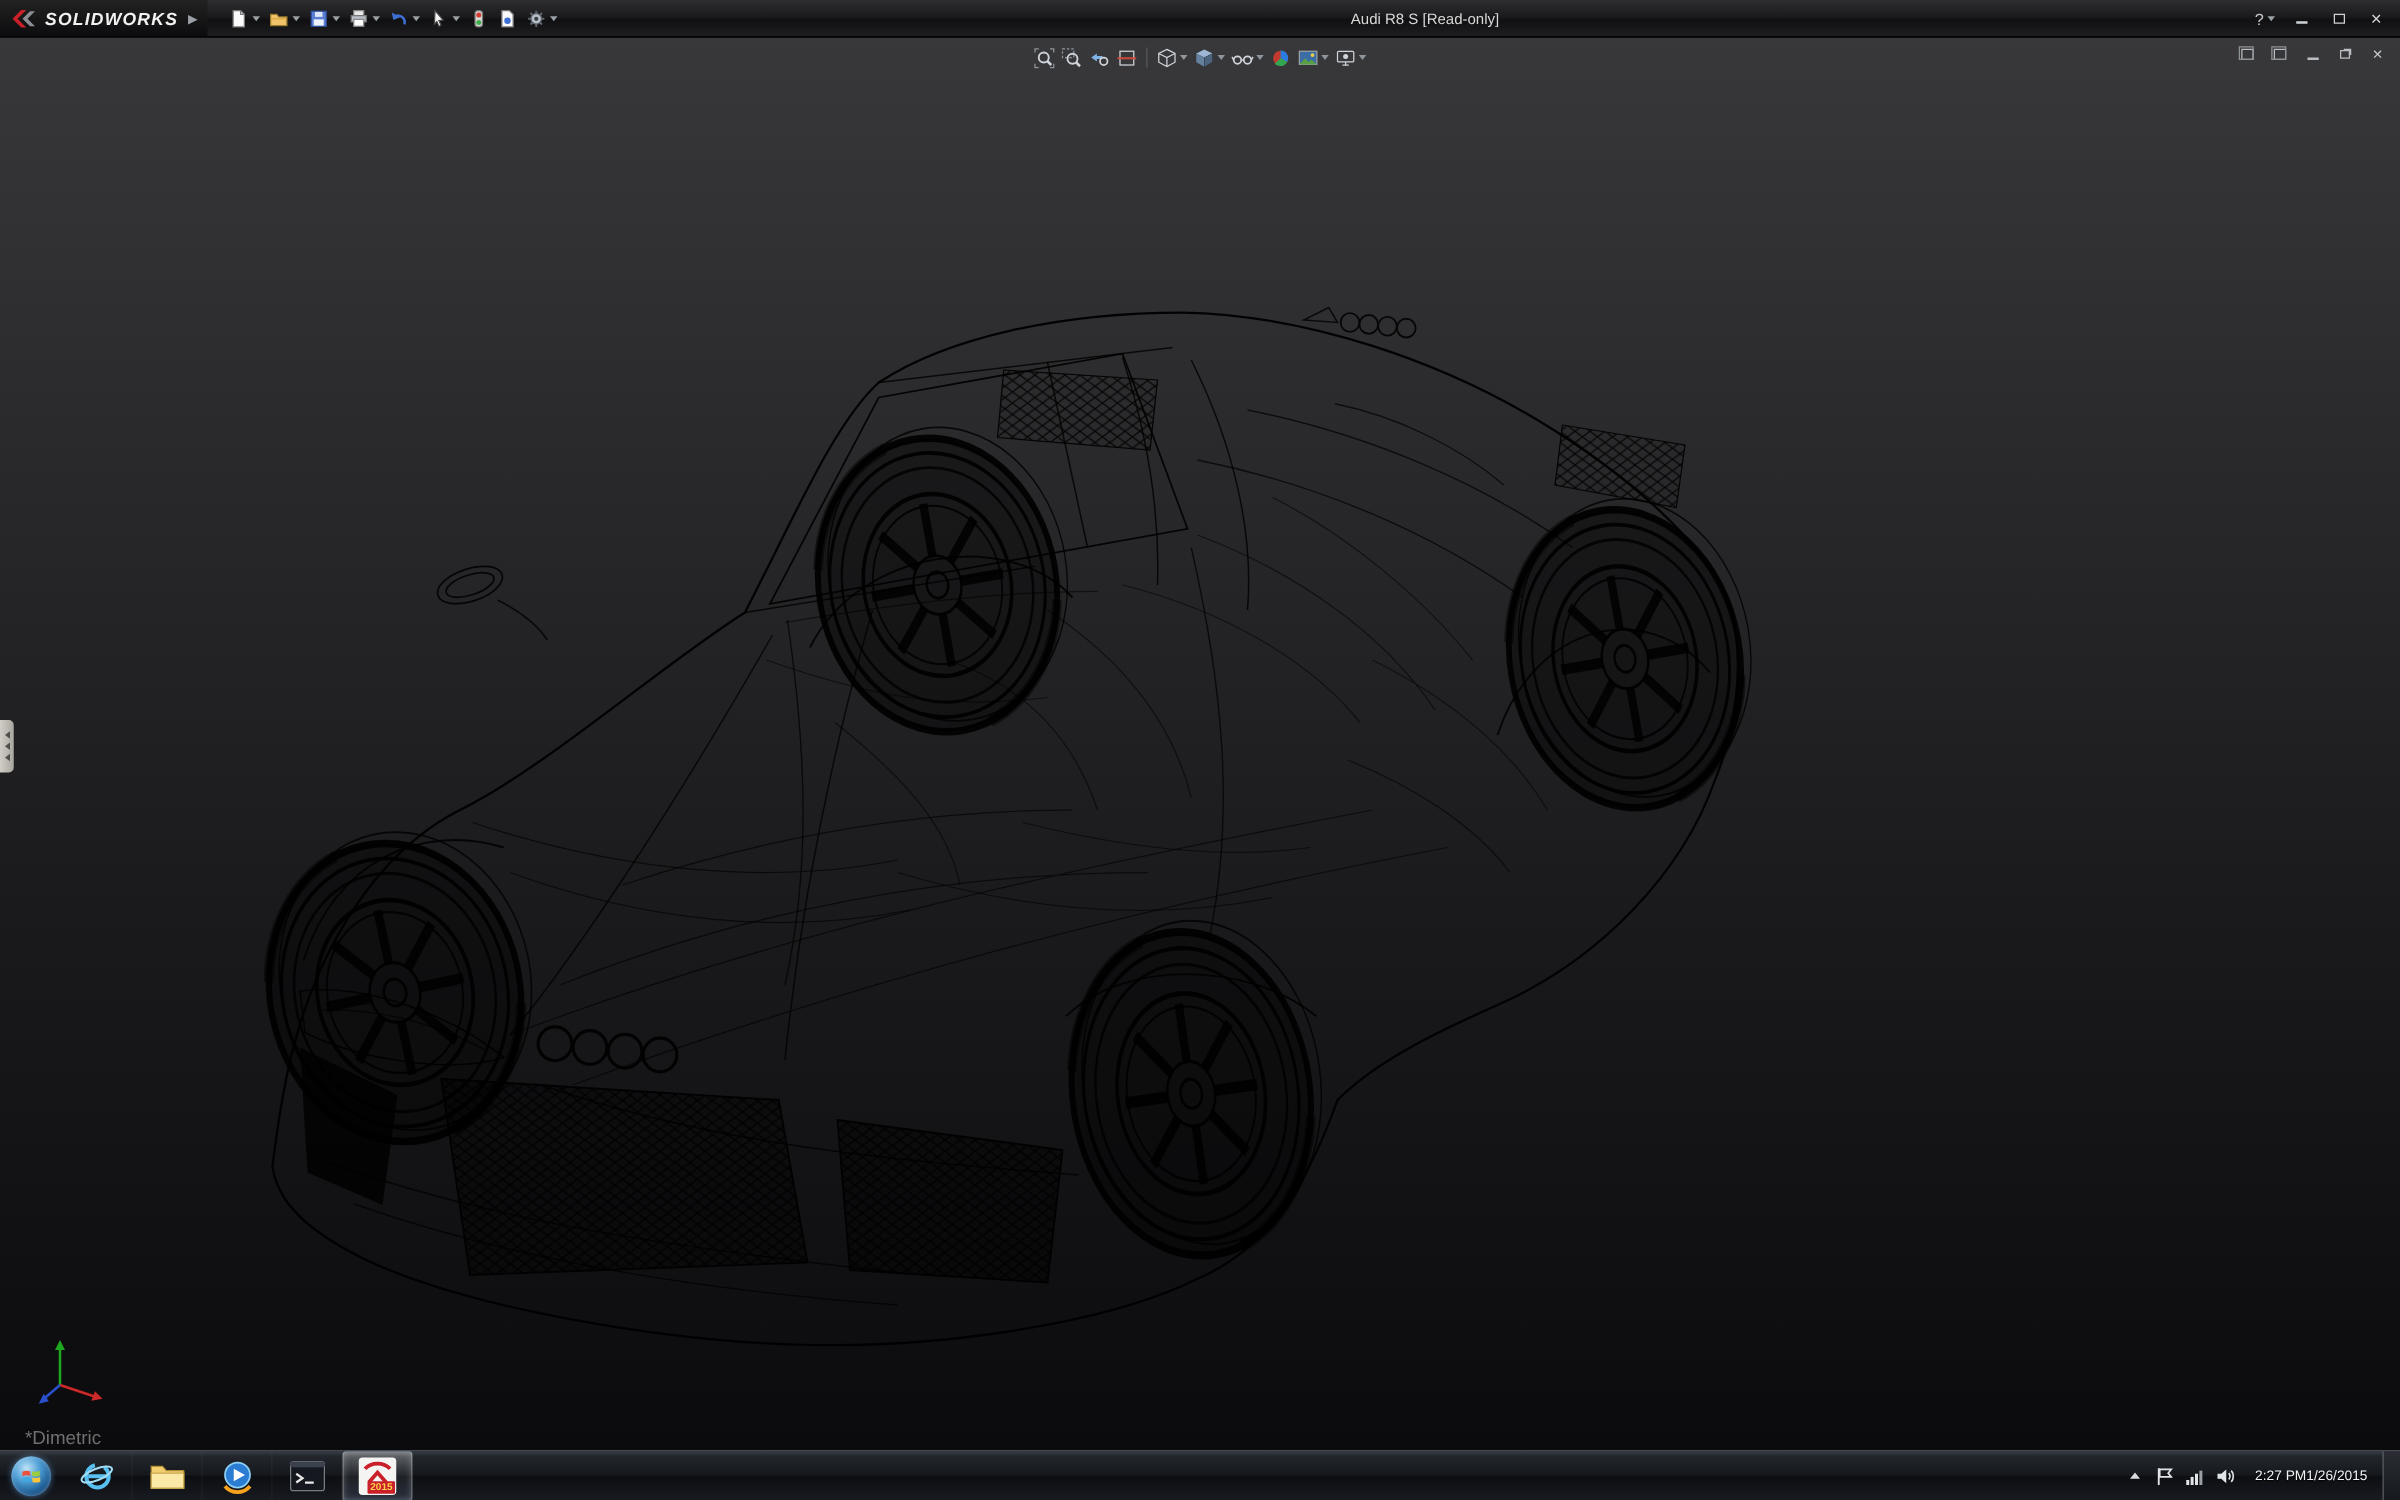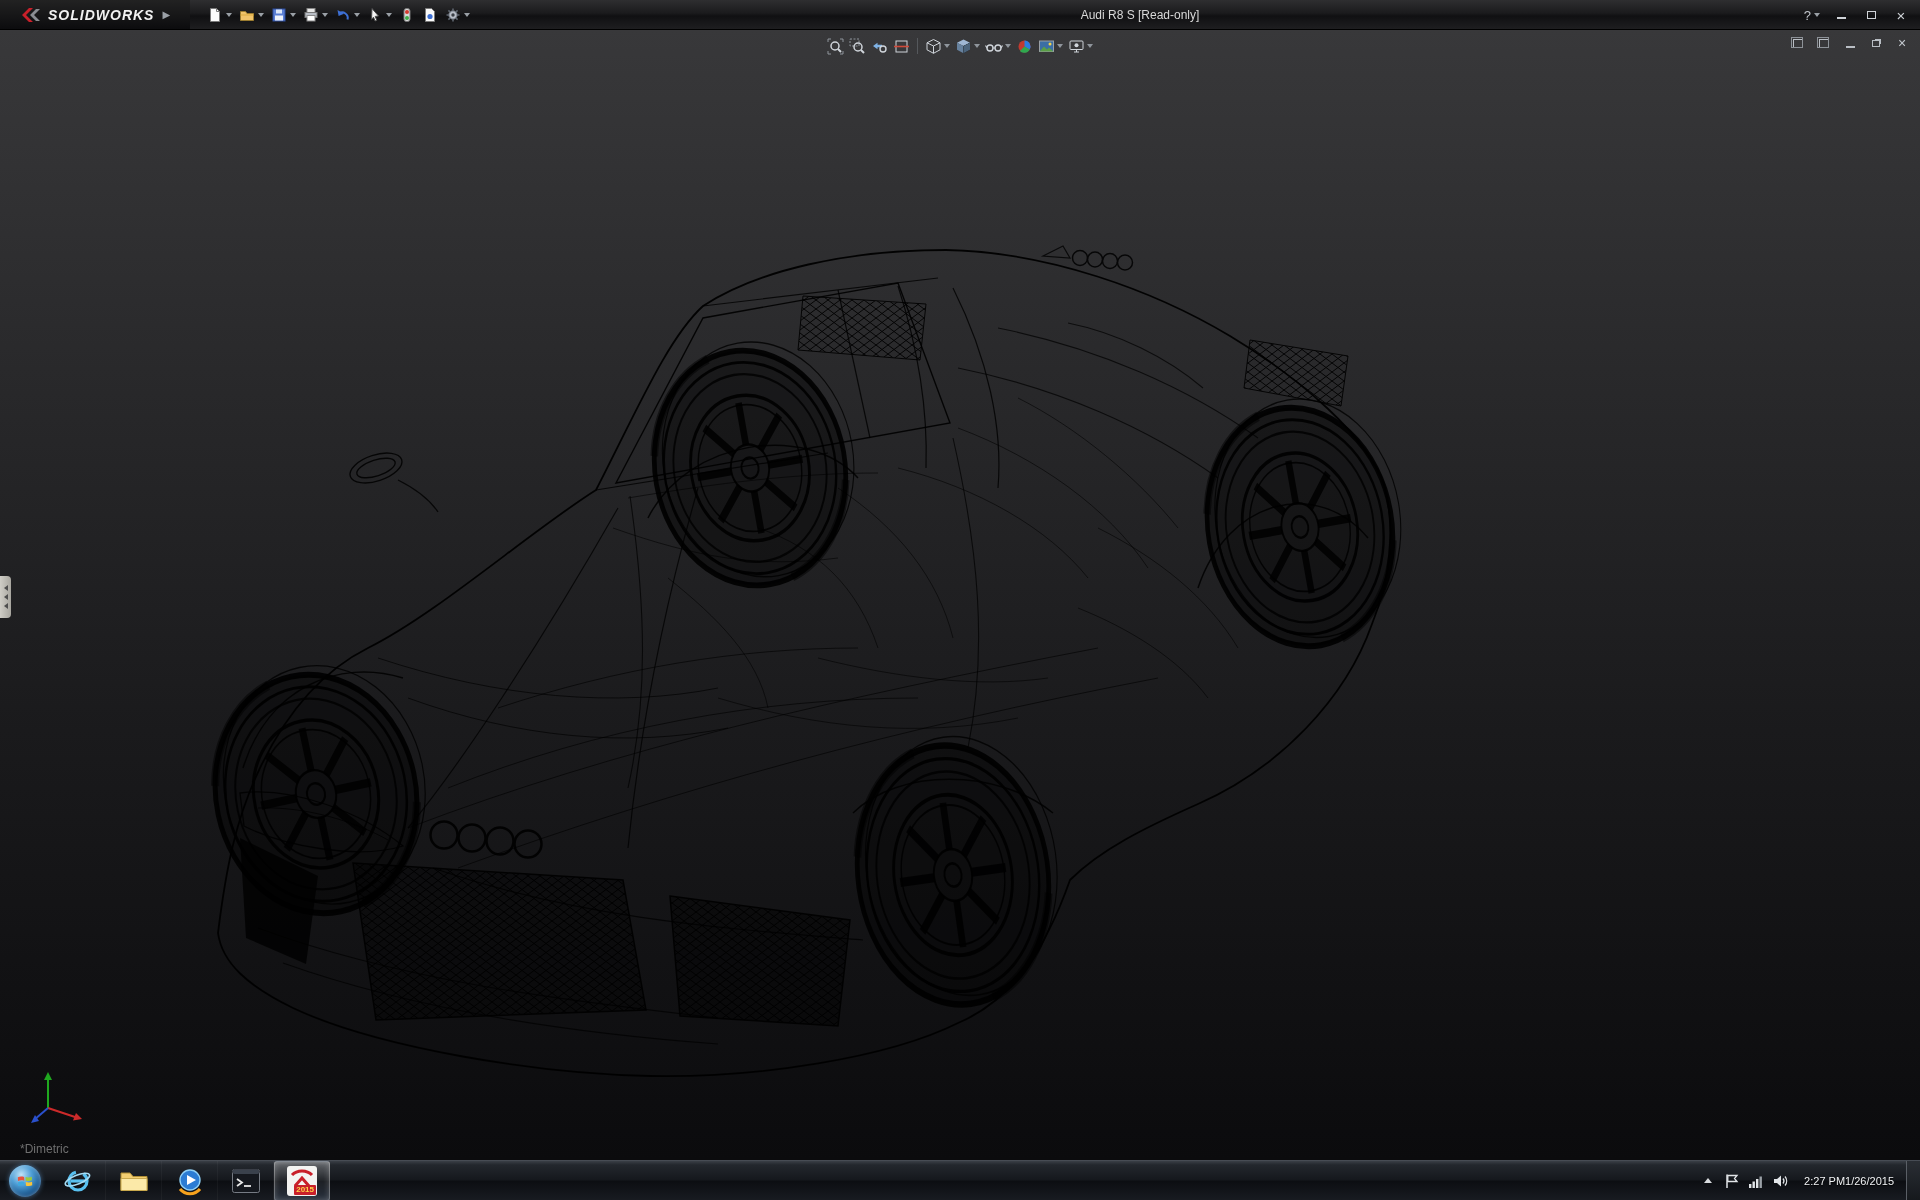--- a/index.html
+++ b/index.html
@@ -4,21 +4,21 @@
 <style>
   * { margin:0; padding:0; box-sizing:border-box; }
   html,body { width:1920px; height:1200px; overflow:hidden; background:#000;
               font-family:"Liberation Sans", sans-serif; }
   .app { position:relative; width:1920px; height:1200px; }
 
   
   .titlebar { position:absolute; top:0; left:0; width:100%; height:30px;
     background:linear-gradient(180deg,#2e2e30 0%,#1b1b1d 45%,#101012 55%,#1e1e20 100%);
     display:flex; align-items:center; border-bottom:1px solid #000; z-index:50; }
-  .brand { display:flex; align-items:center; gap:6px; padding:0 20px; height:100%;
+  .brand { display:flex; align-items:center; gap:6px; padding:0 8px; height:100%;
     background:linear-gradient(180deg,#222,#0c0c0e); }
   .brand-text { color:#f2f2f2; font-weight:bold; font-size:14px; letter-spacing:1px; font-style:italic; }
   .brand-expander { color:#9aa0a6; font-size:10px; margin-left:2px; cursor:pointer; }
   .qat { display:flex; align-items:center; gap:1px; margin-left:14px; }
   .tb-btn { display:flex; align-items:center; justify-content:center; height:24px;
     padding:0 3px; border-radius:2px; cursor:pointer; }
   .caret { width:0; height:0; border-left:3px solid transparent; border-right:3px solid transparent;
     border-top:4px solid #9aa0a6; margin-left:3px; }
   .win-title { position:absolute; left:1140px; transform:translateX(-50%); color:#d8d8d8;
     font-size:12px; white-space:nowrap; }
@@ -45,21 +45,21 @@
   .doc-btn { width:20px; height:18px; display:flex; align-items:center; justify-content:center; cursor:pointer; border-radius:2px; }
   .dg-pane { width:10px; height:9px; border:1px solid #b9bec4; position:relative; }
   .dg-pane::before { content:""; position:absolute; left:-3px; top:-3px; width:10px; height:9px; border:1px solid #8d9298; }
   .dg-min { width:9px; height:2px; background:#b9bec4; margin-top:7px; }
   .dg-restore { width:8px; height:7px; border:1px solid #b9bec4; box-shadow:2px -2px 0 -1px #b9bec4; }
   .dg-close { color:#c4c9cf; font-size:14px; line-height:1; }
 
   .car-svg { position:absolute; left:198px; top:198px; }
 
   .triad { position:absolute; left:26px; top:1036px; }
-  .view-label { position:absolute; left:20px; top:1112px; color:#6f6f6f; font-size:12px; }
+  .view-label { position:absolute; left:20px; top:1112px; color:#6f6f6f; font-size:15px; }
 
   .edge-handle { position:absolute; left:0; top:546px; width:11px; height:42px;
     background:linear-gradient(90deg,#cfcdc6,#a8a69f); border-radius:0 4px 4px 0;
     display:flex; flex-direction:column; align-items:center; justify-content:center; gap:3px; cursor:pointer; }
   .edge-tri { width:0; height:0; border-top:3px solid transparent; border-bottom:3px solid transparent;
     border-right:4px solid #4e4e4e; }
 
   
   .taskbar { position:absolute; left:0; top:1160px; width:1920px; height:40px;
     background:linear-gradient(180deg,#3a3f46 0%,#23272d 10%,#15181d 48%,#0c0e12 52%,#181b21 100%);

